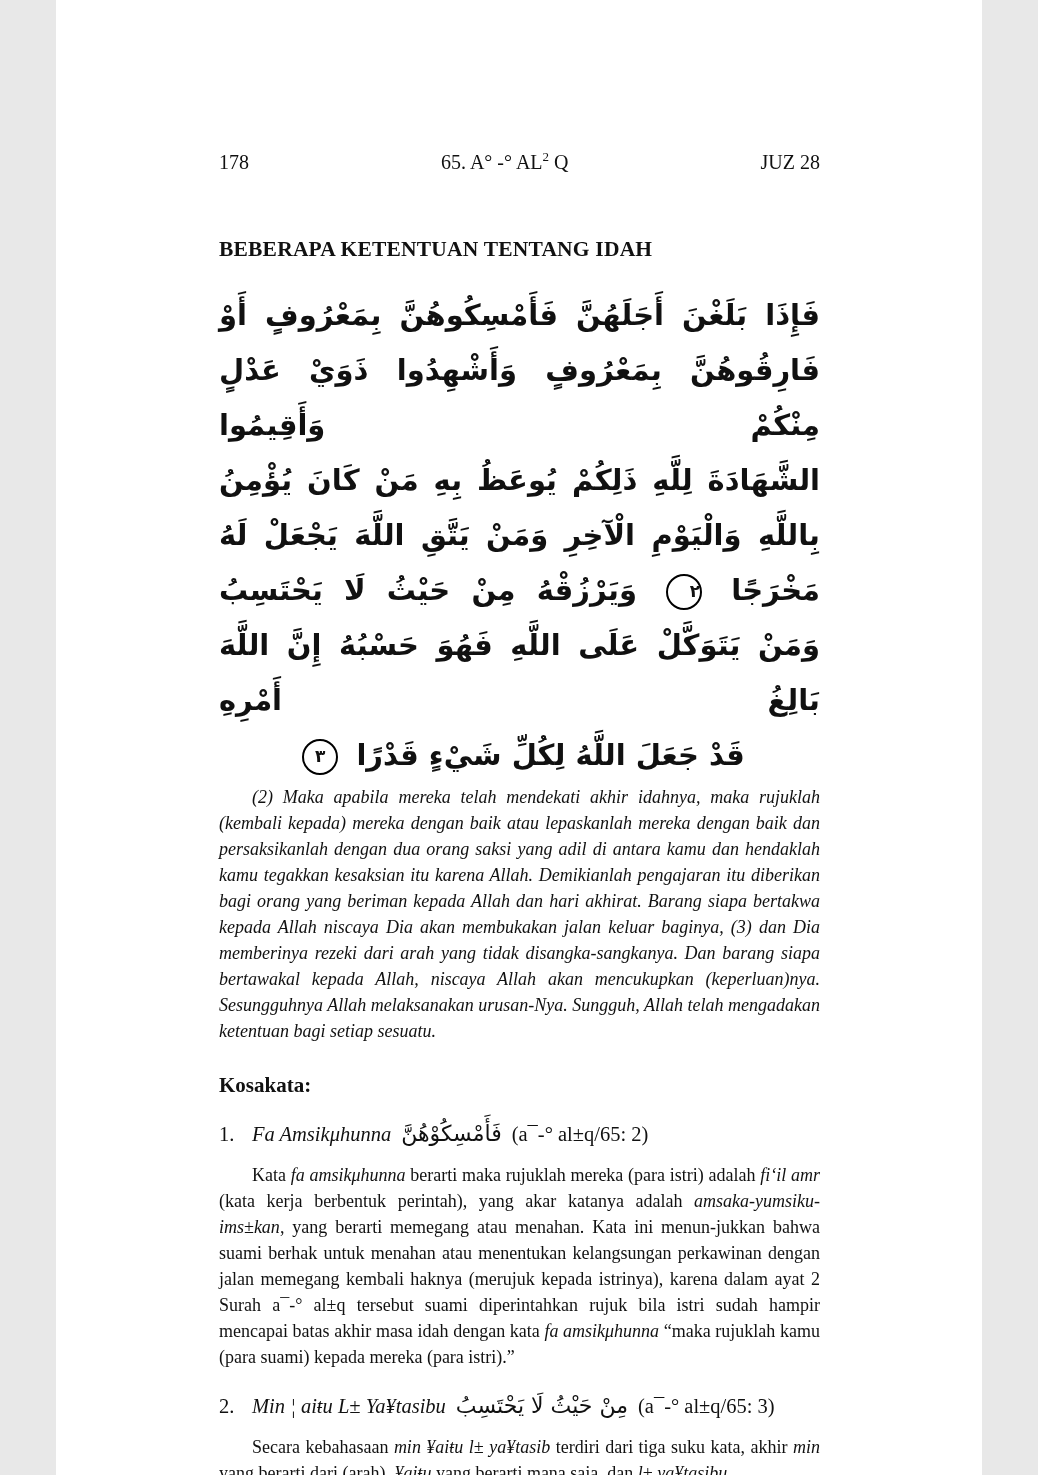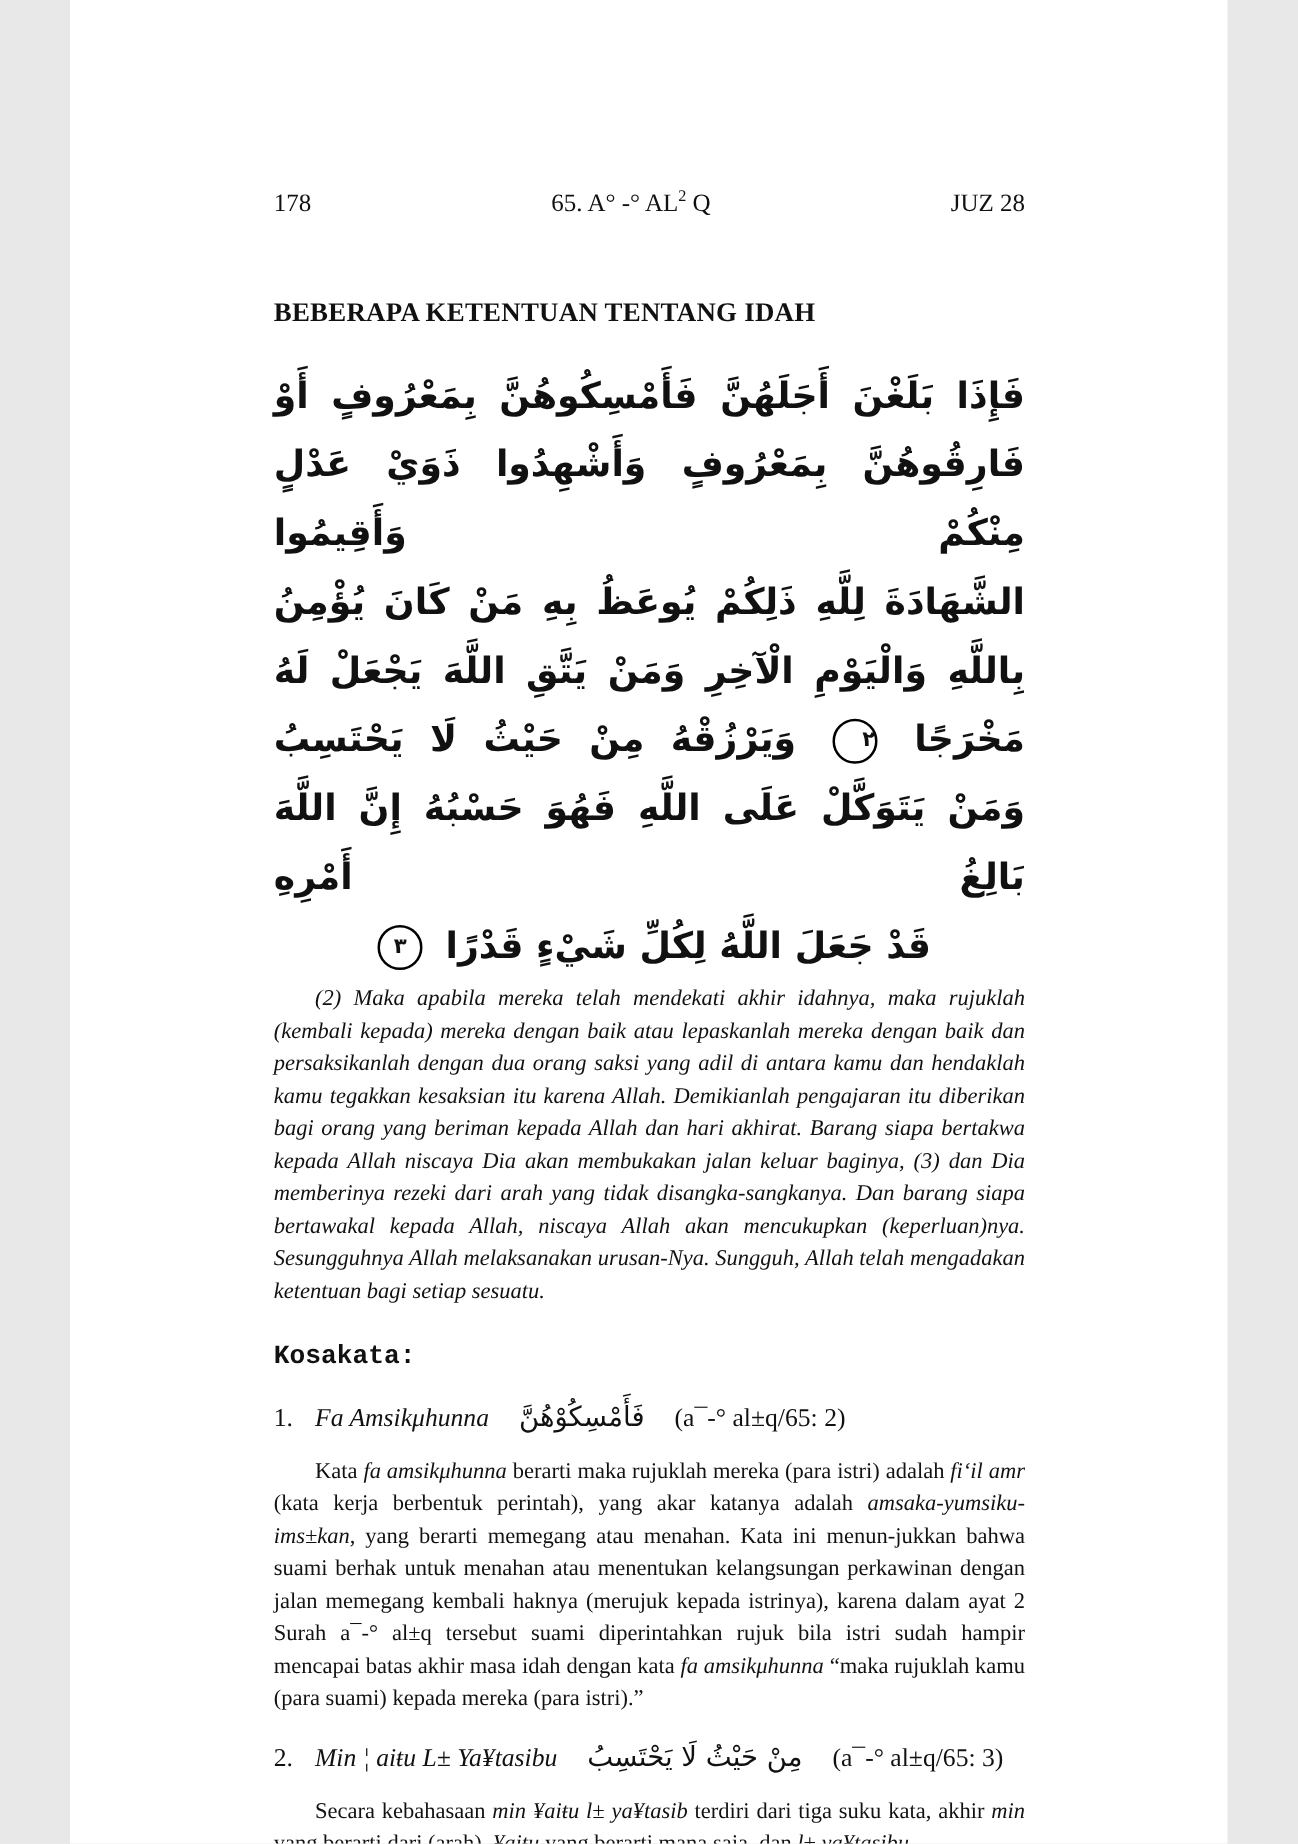--- a/index.html
+++ b/index.html
@@ -62,21 +62,21 @@
     vertical-align:middle;
     margin:0 8px;
   }
   
   .block-heading{
     font-weight:bold;
     font-size:21px;
     line-height:26px;
   }
   .terjemah-heading{ margin-top:22px; }
-  .kosakata-heading{ margin-top:28px;font-family:Liberation Mono, monospace; }
+  .kosakata-heading{ margin-top:28px; }
   
   .para{
     font-size:18px;
     line-height:26px;
     text-align:justify;
     text-indent:33px;
     margin:1px 0 0 0;
   }
   .para-italic{ font-style:italic; }
   
@@ -90,21 +90,21 @@
   }
   .kitem-num{
     width:33px;
     flex:0 0 33px;
   }
   .kitem-translit{ font-style:italic; }
   .kitem-arabic{
     font-family:"DejaVu Sans", sans-serif;
     direction:rtl;
     font-size:22px;
-    margin:0 24px;
+    margin:0 10px;
     line-height:1;
   }
   .kitem-citation{ font-style:normal; }
   .kitem .para{ margin-top:6px; }
 </style>
 </head>
 <body>
 
 <div class="page">
   <div class="content">

